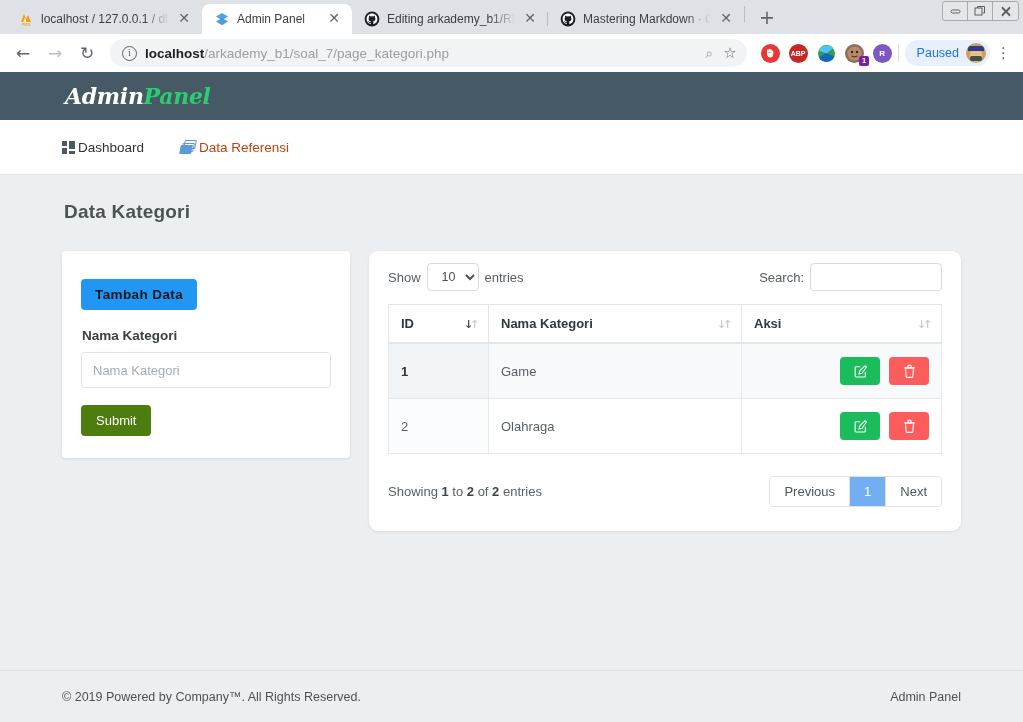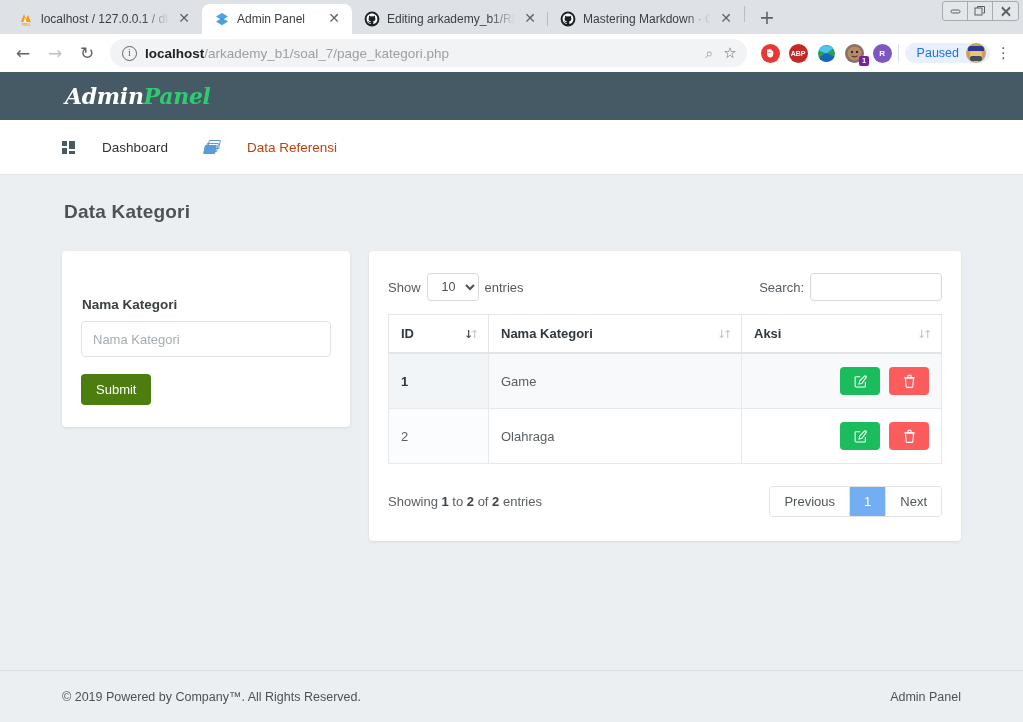--- a/index.html
+++ b/index.html
@@ -124,21 +124,21 @@
          font-size: 8px; color: #fff; font-weight: bold; }
   .ext-badge {
     position: absolute; bottom: -3px; right: -5px;
     background: #7b1fa2; color: #fff;
     font-size: 7.5px; padding: 0 2.5px; border-radius: 2px; line-height: 10px;
   }
   .tool-divider { width: 1px; height: 18px; background: #dadce0; margin: 0 4px; }
   .paused {
     display: flex; align-items: center; gap: 7px;
     background: #e8f0fe; border-radius: 14px;
-    height: 20px; padding: 0 4px 0 12px;
+    height: 26px; padding: 0 4px 0 12px;
     color: #1a73e8; font-size: 12.5px;
   }
   .avatar-img {
     width: 20px; height: 20px; border-radius: 50%;
     background: radial-gradient(circle at 50% 62%, #f0c07a 0 40%, #caa15c 41% 100%);
     position: relative; overflow: hidden;
   }
   .avatar-img::before {
     content:""; position:absolute; left:2px; right:2px; top:3px; height:5px;
     background:#2b3a8f; border-radius:3px 3px 0 0;
@@ -171,21 +171,21 @@
 
   .navbar {
     height: 55px;
     background: #ffffff;
     display: flex; align-items: center;
     padding-left: 62px;
     gap: 36px;
     border-bottom: 1px solid #e3e7ea;
   }
   .navitem {
-    display: flex; align-items: center; gap: 26px;
+    display: flex; align-items: center; gap: 2px;
     font-size: 13.5px; color: #333;
   }
   .navitem.link { color: #c2410c; }
   .grid-icon { width: 14px; height: 13px; position: relative; flex: 0 0 14px; }
   .grid-icon i {
     position: absolute; background: #4a5a63; display: block;
   }
   .grid-icon i:nth-child(1){ left:0; top:0; width:5px; height:5px; }
   .grid-icon i:nth-child(2){ left:7px; top:0; width:6px; height:8px; }
   .grid-icon i:nth-child(3){ left:0; top:7px; width:5px; height:6px; }
@@ -206,21 +206,21 @@
   }
 
   .row { display: flex; gap: 19px; align-items: flex-start; }
 
   .card {
     background: #fff;
     border-radius: 4px;
     box-shadow: 0 1px 3px rgba(0,0,0,.09);
   }
   .card-left { width: 288px; padding: 28px 19px 22px 19px; }
-  .card-right { flex: 1; padding: 22px 19px 24px 19px; }
+  .card-right { flex: 1; padding: 12px 19px 24px 19px; border-radius: 9px; }
 
   .btn {
     display: inline-block;
     border: none; border-radius: 4px;
     font-size: 13px; cursor: pointer;
     font-family: "Liberation Sans", sans-serif;
   }
   .btn-tambah {
     background: #2196f3; color: #16191c;
     padding: 8px 14px; font-weight: bold; letter-spacing: .4px;
@@ -479,20 +479,21 @@
         <span>Data Referensi</span>
       </div>
     </div>
 
     <div class="content">
       <h1 class="page-title">Data Kategori</h1>
 
       <div class="row">
 
         <div class="card card-left">
+          <button class="btn btn-tambah">Tambah Data</button>
           <label class="form-label">Nama Kategori</label>
           <input class="form-input" type="text" placeholder="Nama Kategori" style="">
           <br>
           <button class="btn btn-submit">Submit</button>
         </div>
 
         <div class="card card-right">
 
           <div class="dt-head">
             <div class="dt-length">

